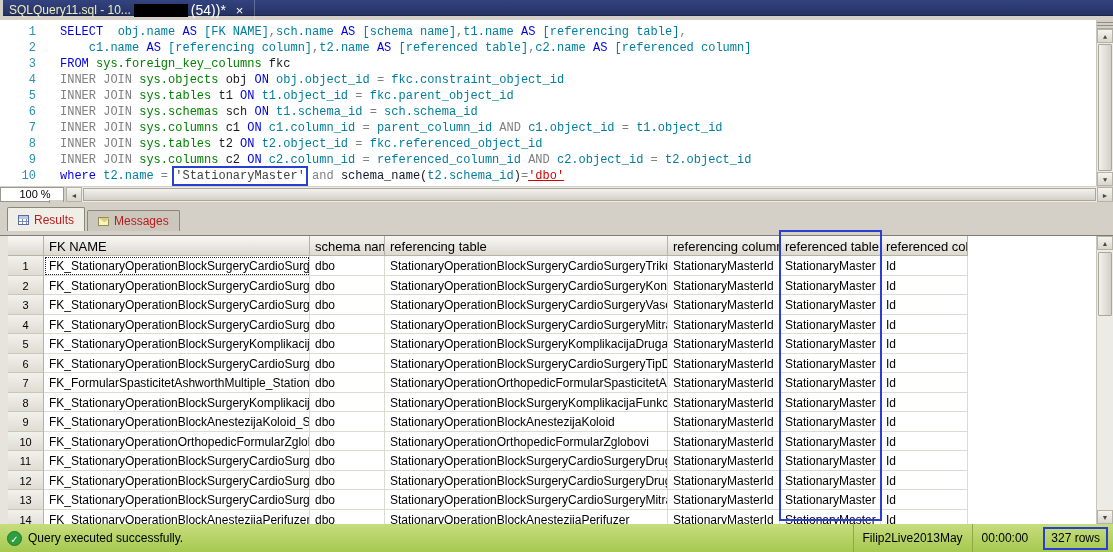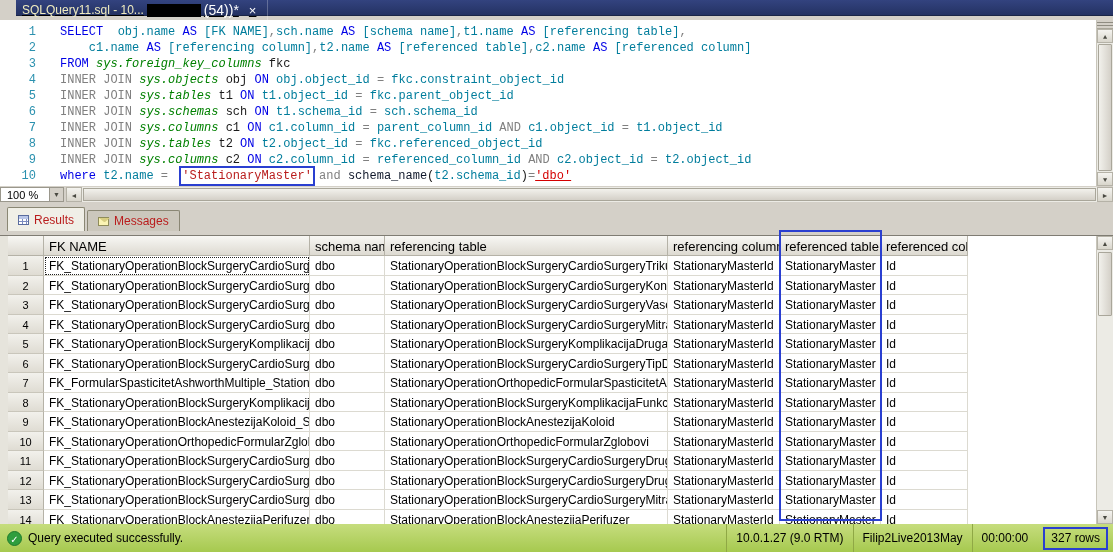--- a/index.html
+++ b/index.html
@@ -3,59 +3,59 @@
 <meta charset="utf-8">
 <style>
   * { box-sizing: border-box; }
   html,body { margin:0; padding:0; background:#888; }
   .app {
     position:relative; width:1113px; height:552px; overflow:hidden;
     font-family:"Liberation Sans", sans-serif; background:#D4D0C8;
   }
 
   
-  .tabstrip { position:absolute; top:0; left:16px; right:0; height:16px;
-    background:linear-gradient(#33437F,#243263); border-bottom:1px solid #1A2547;text-decoration:underline; }
+  .tabstrip { position:absolute; top:0; left:3px; right:0; height:16px;
+    background:linear-gradient(#33437F,#243263); border-bottom:1px solid #1A2547; }
   .doc-tab { display:flex; align-items:center; height:20px; width:252px; padding:0 6px;
     border-right:1px solid rgba(255,255,255,.25); }
   .tab-title { color:#F0ECC0; font-size:12px; white-space:nowrap; }
   .redact { display:inline-block; background:#000; }
   .tab-redact { width:54px; height:13px; margin:0 3px; }
   .tab-suffix { color:#FFFFFF; font-size:14px; }
   .tab-close { color:#FFFFFF; font-size:13px; margin-left:10px; cursor:pointer; line-height:13px; }
 
   
   .editor { position:absolute; top:20px; left:0; width:1113px; height:166px; background:#FFF;
     font-family:"Liberation Mono","DejaVu Sans Mono",monospace; font-size:12px; overflow:hidden; }
   .code-area { position:absolute; top:4px; left:0; right:18px; }
   .code-line { display:flex; height:16px; line-height:16px; }
   .line-num { width:46px; flex:none; text-align:right; padding-right:10px; color:#2B91AF; }
   .code-text { margin-left:14px; white-space:pre; }
   .tk-kw  { color:#0000E6; }
   .tk-op  { color:#808080; }
   .tk-id  { color:#007D9C; }
-  .tk-sys { color:#008000;font-style:italic; }
+  .tk-sys { color:#008000; }
   .tk-str { color:#D40000;text-decoration:underline; }
-  .tk-strbox { color:#b91c1c; outline:2px solid #2A3FD0; outline-offset:1px;margin-left:7px; }
+  .tk-strbox { color:#404040; outline:2px solid #2A3FD0; outline-offset:1px; }
   .tk-fn  { color:#0f172a; }
   .tk-pl  { color:#1A1A1A; }
 
   .ed-vscroll { position:absolute; top:0; right:0; width:17px; height:166px;
     background:#ECEBE5; border-left:1px solid #C8C5BA; display:flex; flex-direction:column; }
   .grip { height:9px; background:repeating-linear-gradient(#D4D0C8 0 2px,#8F8C82 2px 3px); border-bottom:1px solid #A9A69A; }
   .sb-arr { height:14px; line-height:14px; text-align:center; font-size:7px; color:#4A4A42;
     background:linear-gradient(#F4F3EF,#D9D6CC); border:1px solid #B5B2A7; cursor:pointer; }
   .sb-track { flex:1; position:relative; }
   .sb-thumb { position:absolute; left:1px; right:1px; background:linear-gradient(90deg,#F2F1EC,#D4D0C8); border:1px solid #A9A69A; border-radius:1px; }
   .ed-thumb { top:1px; bottom:1px; }
 
   
   .zoombar { position:absolute; top:186px; left:0; right:0; height:17px; background:#D4D0C8; display:flex; align-items:stretch; }
   .zoom-combo { width:64px; margin:1px 2px 1px 0; background:#FFF; border:1px solid #9A978C;
-    font-size:11px; display:flex; align-items:center; padding-left:6px; cursor:pointer; }
+    font-size:11px; display:flex; align-items:center; padding-left:6px; cursor:pointer;flex-direction:column; }
   .combo-arrow { margin-left:auto; width:14px; align-self:stretch; text-align:center; font-size:7px;
     line-height:14px; background:#D4D0C8; border-left:1px solid #9A978C; color:#4A4A42; }
   .hscroll { flex:1; display:flex; align-items:stretch; background:#ECEBE5; margin:1px 0; }
   .h-arr { width:16px; text-align:center; font-size:7px; line-height:15px; color:#4A4A42;
     background:linear-gradient(#F4F3EF,#D9D6CC); border:1px solid #B5B2A7; cursor:pointer; }
   .hthumb { flex:1; margin:1px; background:linear-gradient(#F2F1EC,#D4D0C8); border:1px solid #A9A69A; }
 
   
   .results-pane { position:absolute; top:203px; left:0; width:1113px; height:321px; background:#D4D0C8; }
   .rtabs { height:28px; padding:4px 0 0 7px; display:flex; gap:2px; align-items:flex-end; }
@@ -348,23 +348,20 @@
     </div>
   </div>
 
   <div class="col-annotation"></div>
 
   <div class="statusbar">
     <span class="check-icon">✓</span>
     <span class="status-msg">Query executed successfully.</span>
     <div class="status-right">
         <div class="sitem">
-          <span>10.0.1.27 (9.0 RTM)</span>
-        </div>
-        <div class="sitem">
           <span>Filip2Live2013May</span>
         </div>
         <div class="sitem">
           <span>00:00:00</span>
         </div>
         <div class="sitem boxed">
           <span>327 rows</span>
         </div>
       </div>
   </div>

